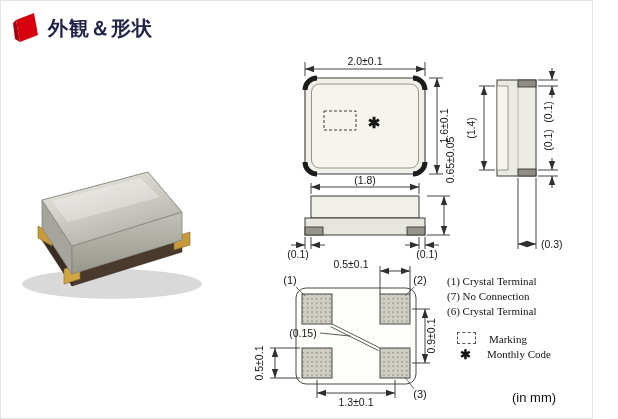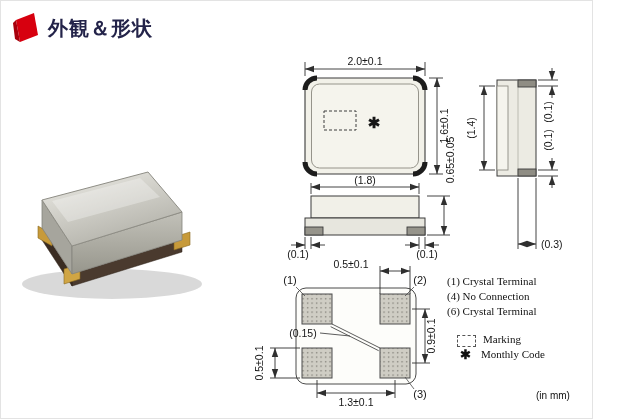--- a/index.html
+++ b/index.html
@@ -10,25 +10,25 @@
   }
   .header{position:absolute;left:12px;top:10px;display:flex;align-items:center;gap:9px;}
   .header h1{margin:0;font-size:20px;font-weight:700;color:#232349;letter-spacing:1px;}
   svg.drawing{position:absolute;left:0;top:0;}
   svg text{font-family:"Liberation Sans",sans-serif;}
   .dim{font-size:10.5px;fill:#161616;}
   .pin{font-size:11px;fill:#161616;}
   .mark{font-size:15px;font-weight:bold;fill:#161616;}
   .legend{position:absolute;left:447px;top:274px;font-size:11px;color:#111;line-height:15px;font-family:Liberation Serif, serif;}
   .legend .row{white-space:nowrap;}
-  .mark-row{display:flex;align-items:flex-end;gap:7px;padding-left:10px;white-space:nowrap;}
+  .mark-row{display:flex;align-items:flex-start;gap:13px;padding-left:10px;white-space:nowrap;}
   .mark-row.first{margin-top:13px;}
   .mark-box{display:inline-block;width:17px;height:10px;border:1px dashed #555;}
   .mark-ast{display:inline-block;width:17px;text-align:center;font-weight:bold;font-size:13px;}
-  .units{position:absolute;left:536px;top:390px;font-size:10px;color:#111;}
+  .units{position:absolute;left:512px;top:390px;font-size:13px;color:#111;}
 </style>
 </head>
 <body>
 
 <div class="page">
 
   <div class="header">
     <svg width="27" height="36" viewBox="0 0 27 36">
       <polygon points="4,10 22,3 26,25 8,32" fill="#d7000f"></polygon>
       <polygon points="4,10 8,32 3,29 1,13" fill="#a8000c"></polygon>
@@ -222,21 +222,21 @@
         <line x1="317" y1="380" x2="317" y2="398"></line>
         <line x1="395" y1="380" x2="395" y2="398"></line>
         <line x1="317" y1="393" x2="395" y2="393" marker-start="url(#arr)" marker-end="url(#arr)"></line>
       </g>
       <text x="356" y="406" class="dim" text-anchor="middle">1.3±0.1</text>
     </g>
   </svg>
 
   <div class="legend">
     <div class="row">(1) Crystal Terminal</div>
-    <div class="row">(4) No Connection</div>
+    <div class="row">(7) No Connection</div>
     <div class="row">(6) Crystal Terminal</div>
     <div class="mark-row first">
       <span class="mark-box"></span>
       <span>Marking</span>
     </div>
     <div class="mark-row">
       <span class="mark-ast">✱</span>
       <span>Monthly Code</span>
     </div>
   </div>

